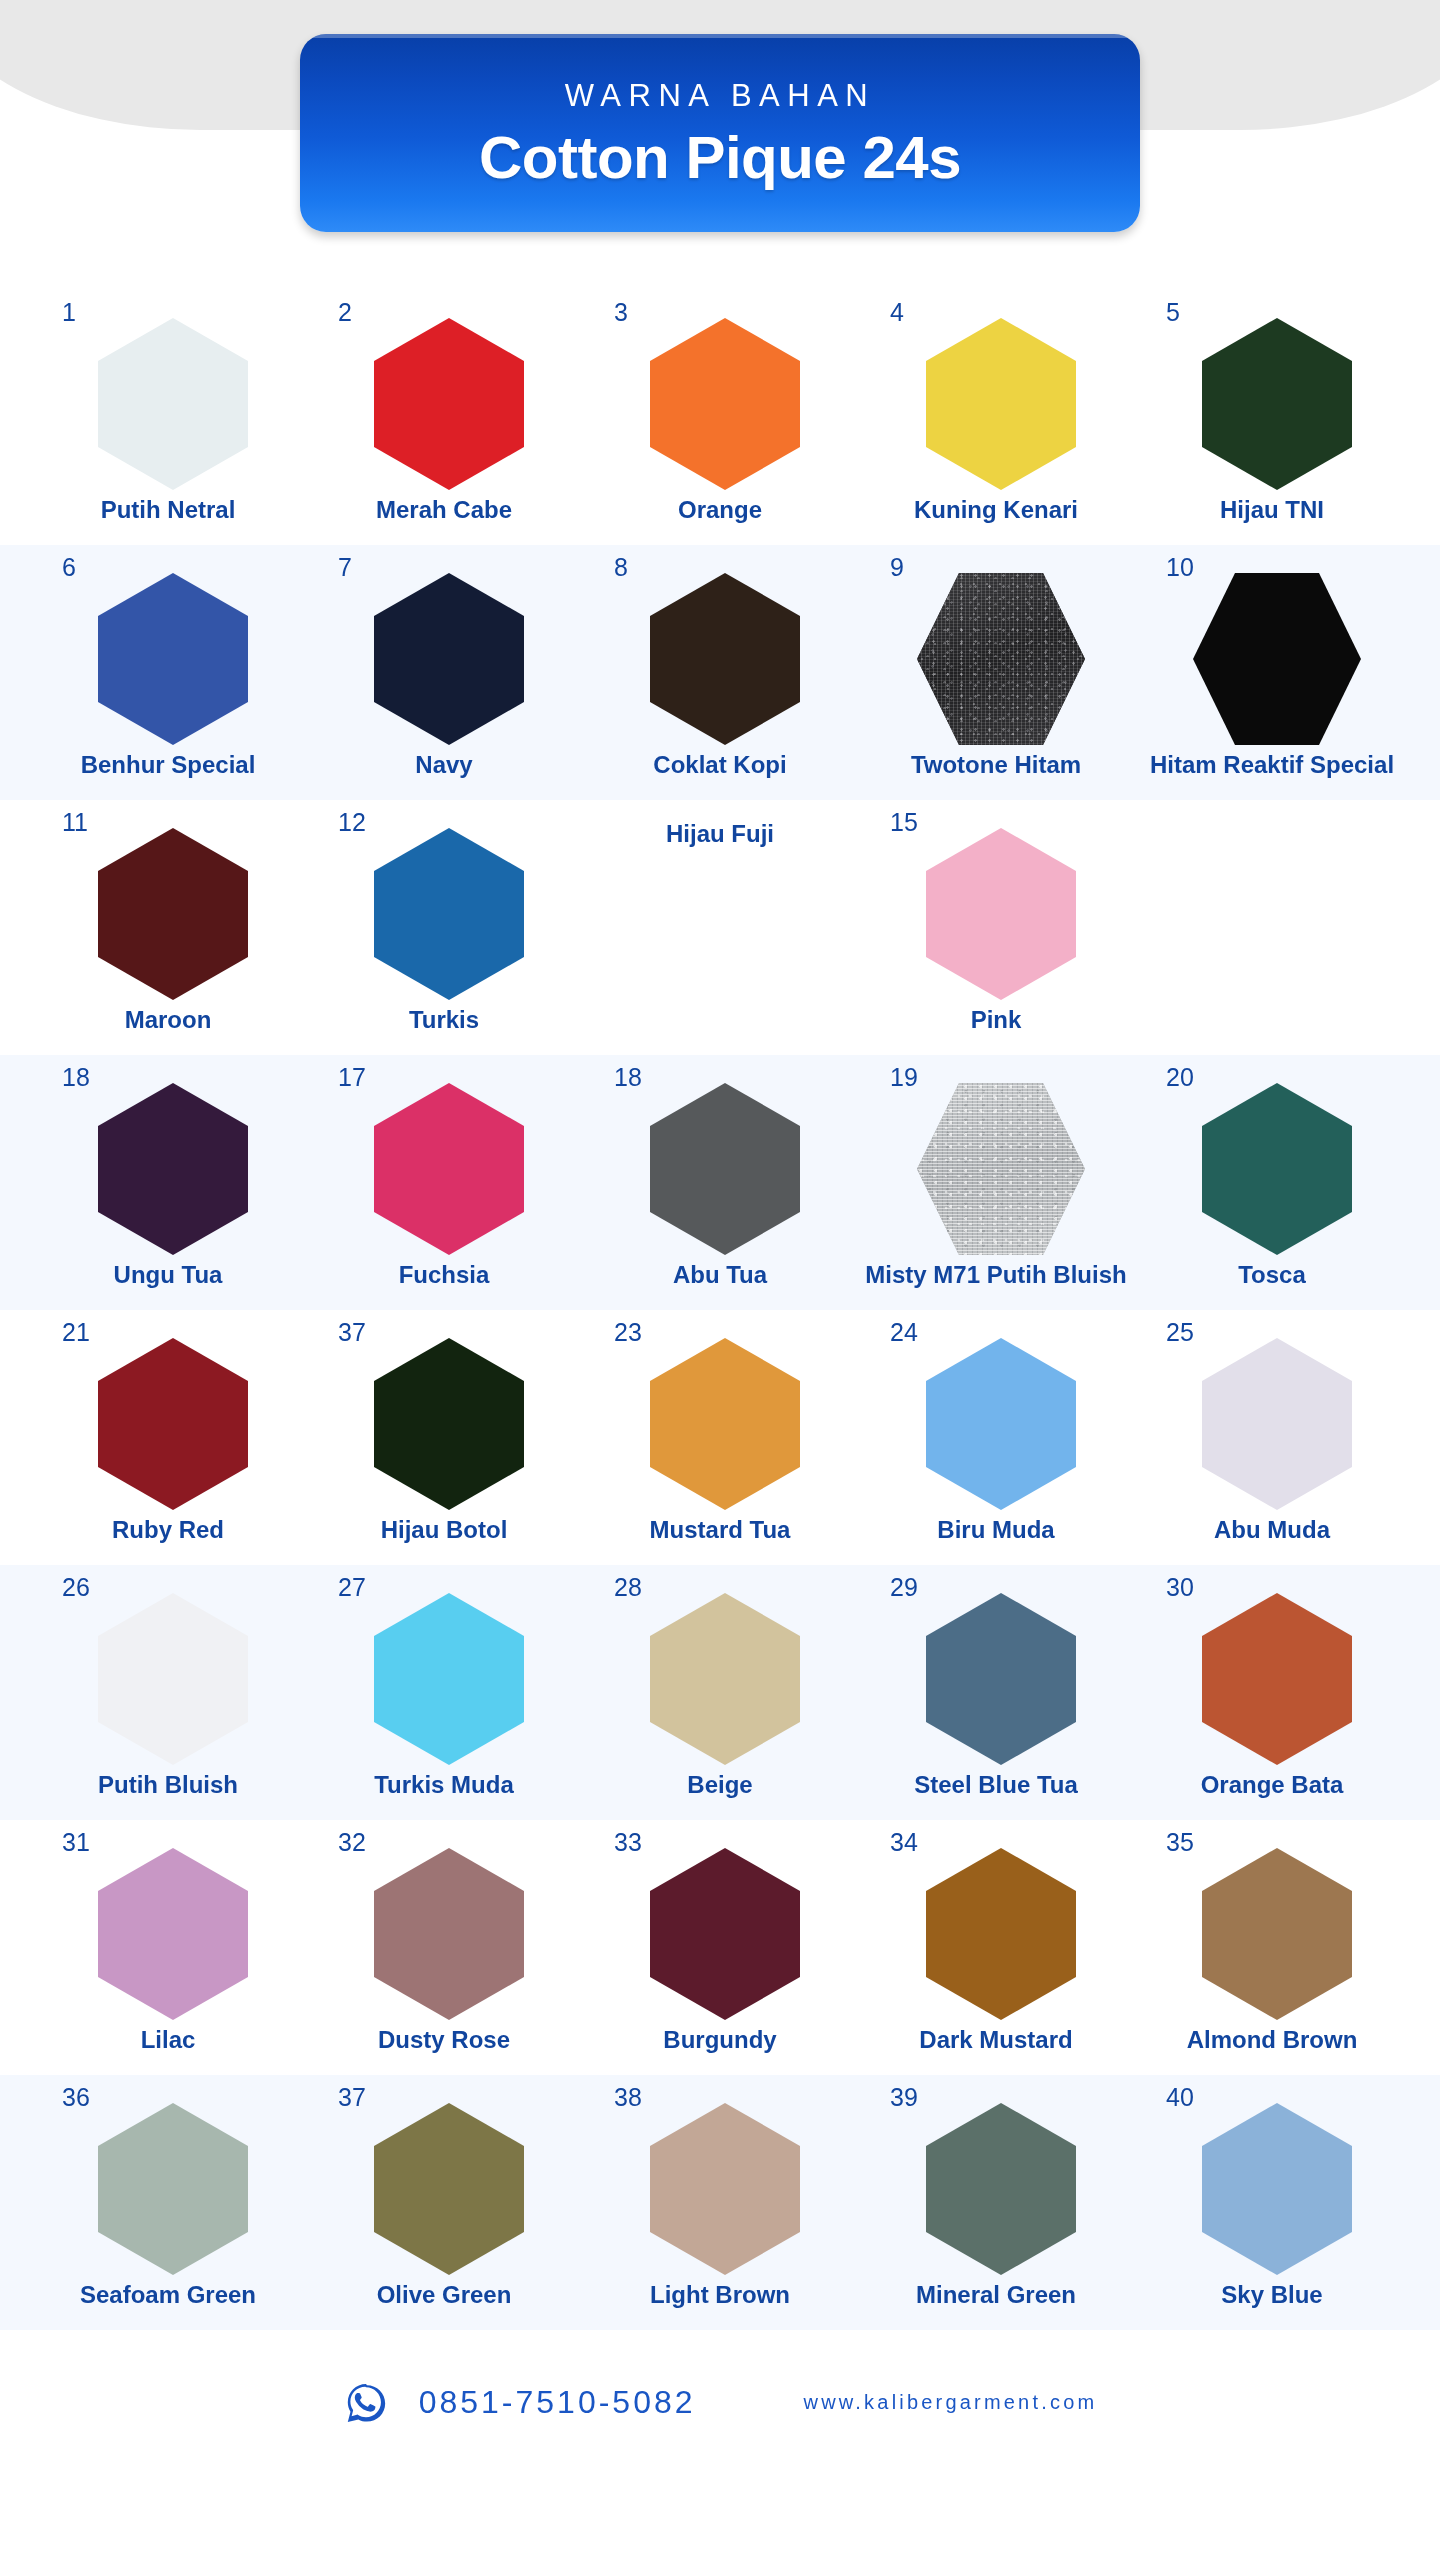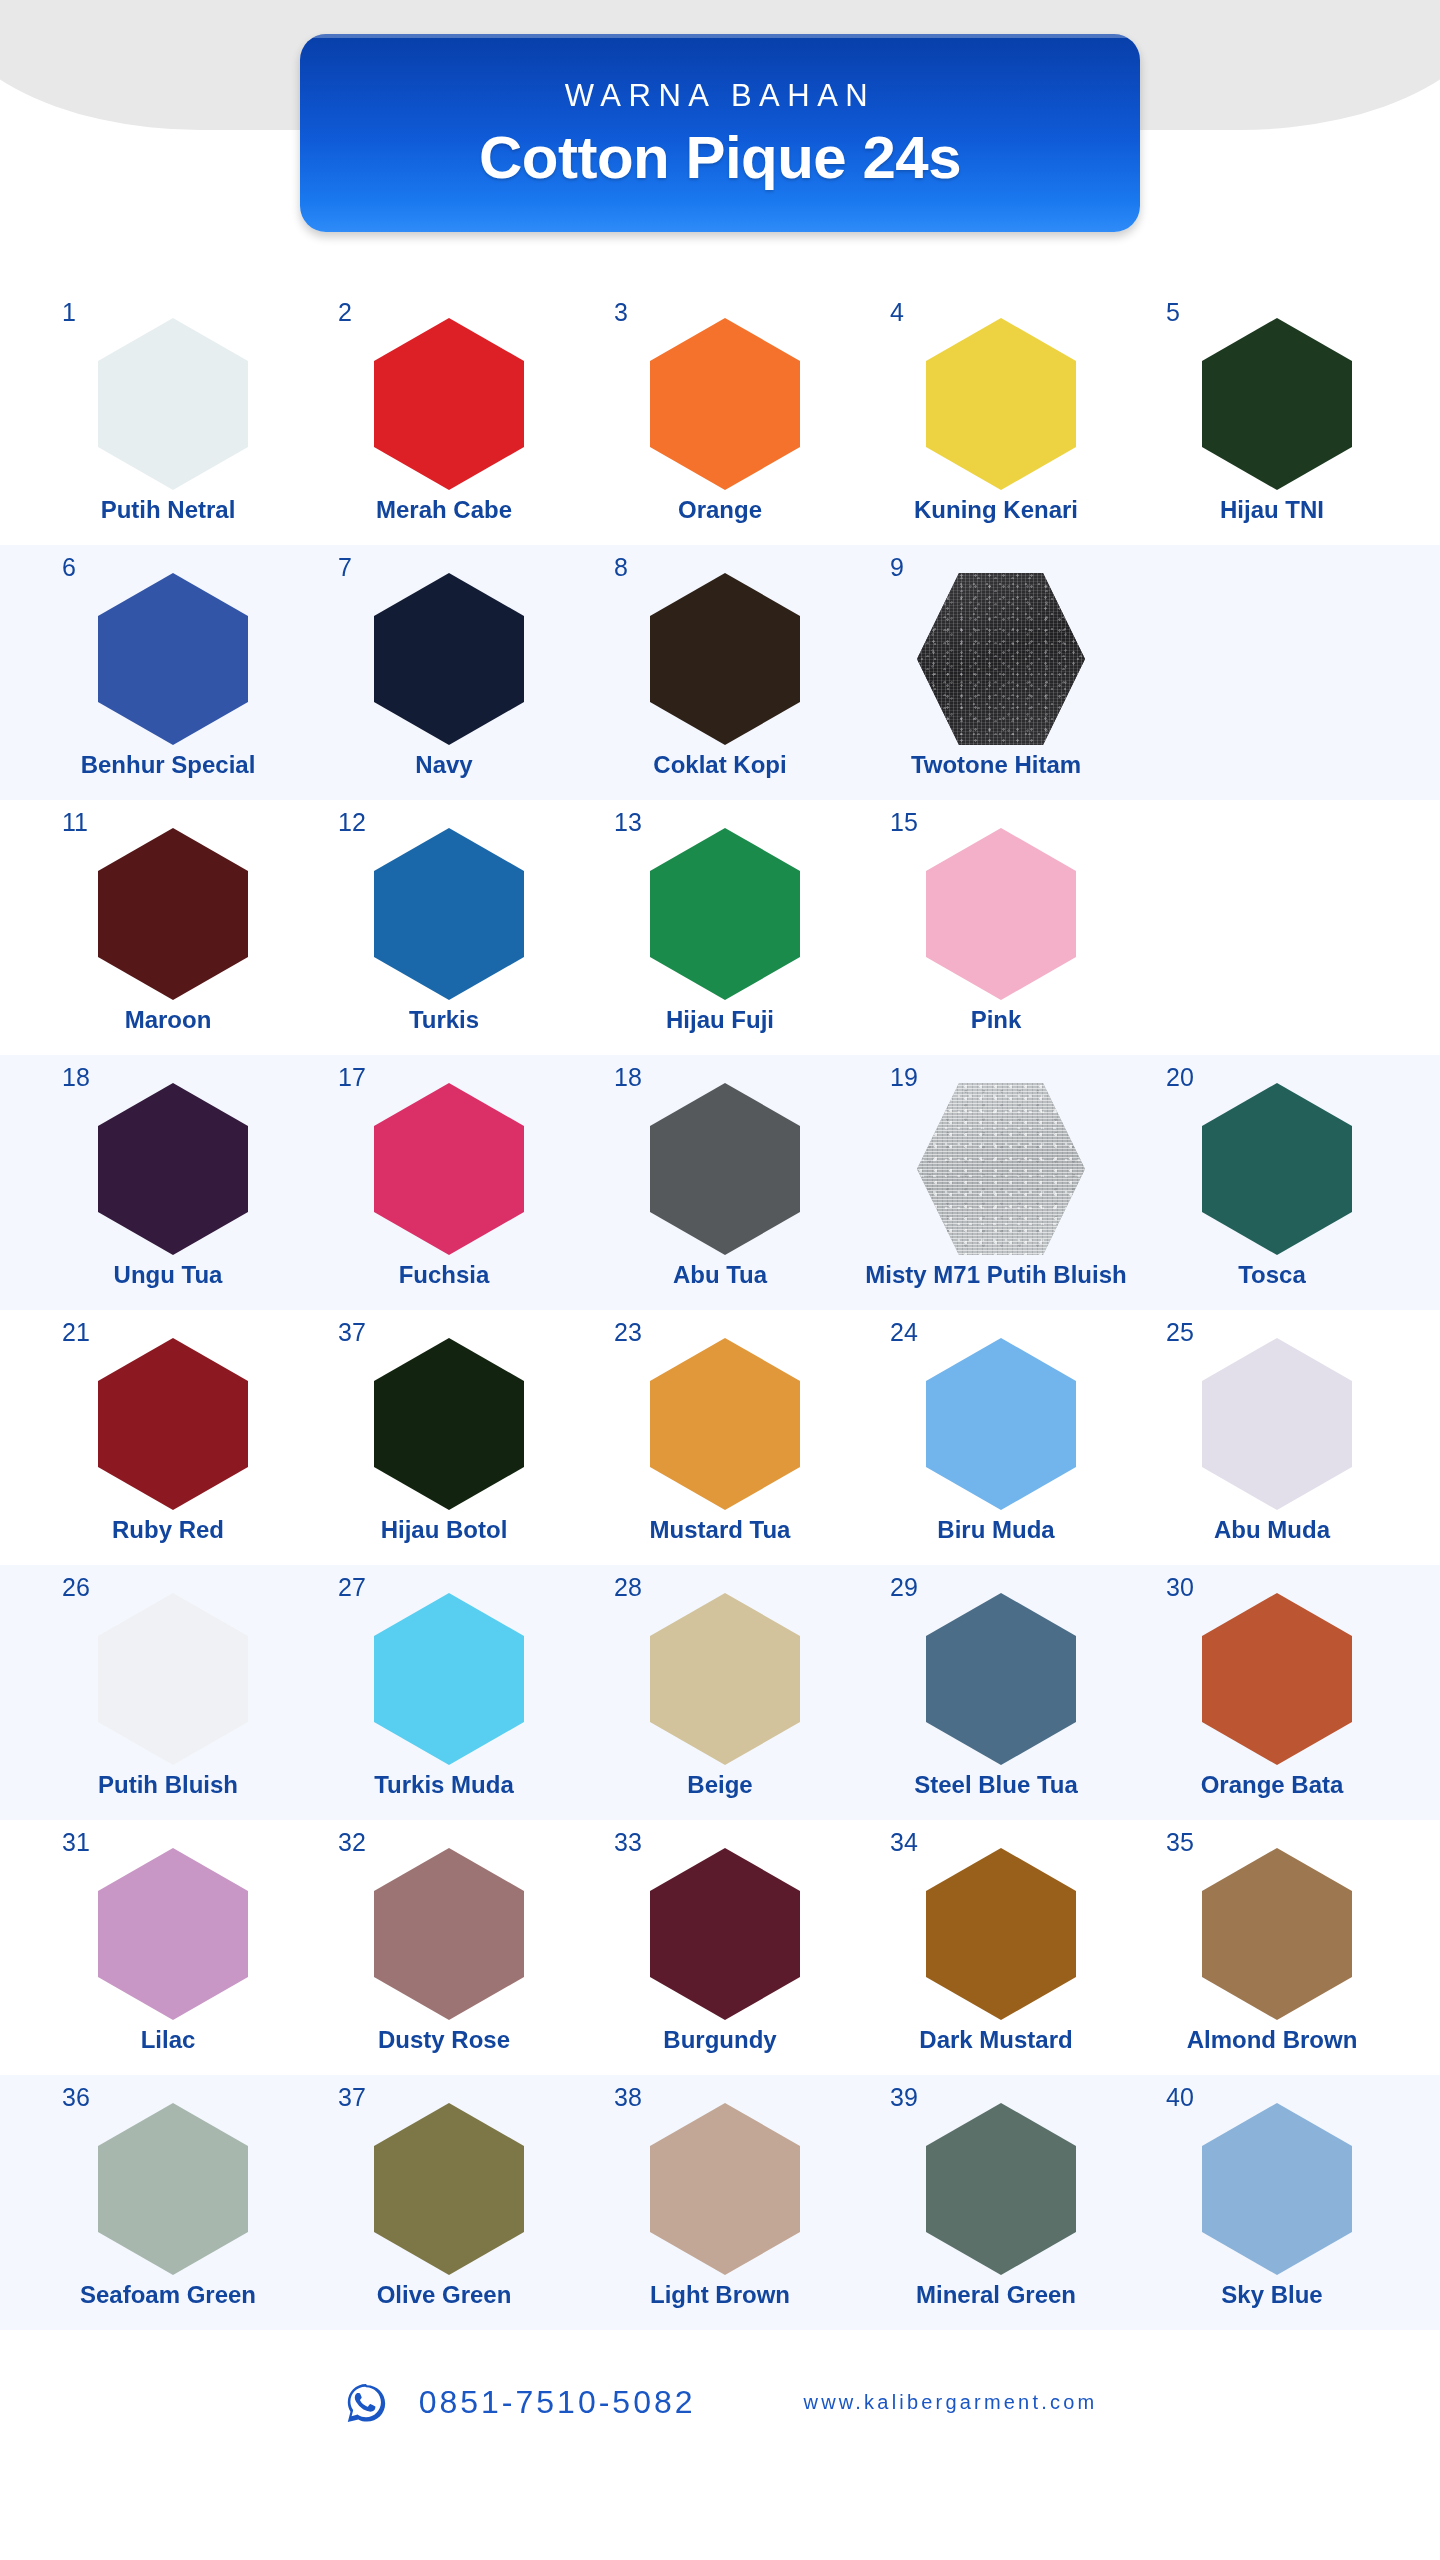--- a/index.html
+++ b/index.html
@@ -309,41 +309,44 @@
           </div>
           <div class="swatch-label">Coklat Kopi</div>
         </div>
         <div class="swatch-cell">
           <div class="swatch-top">
             <span class="swatch-num">9</span>
             <div class="hex flat tex-knit"></div>
           </div>
           <div class="swatch-label">Twotone Hitam</div>
         </div>
+        <div class="swatch-cell">
+          <div class="swatch-top">
+            <span class="swatch-num">10</span>
+            <div class="hex flat" style="background: rgb(10, 10, 10);"></div>
+          </div>
+          <div class="swatch-label">Hitam Reaktif Special</div>
+        </div>
       </div>
       <div class="swatch-row plain">
         <div class="swatch-cell">
           <div class="swatch-top">
             <span class="swatch-num">11</span>
             <div class="hex" style="background: rgb(86, 23, 24);"></div>
           </div>
           <div class="swatch-label">Maroon</div>
         </div>
         <div class="swatch-cell">
           <div class="swatch-top">
             <span class="swatch-num">12</span>
             <div class="hex" style="background: rgb(26, 104, 170);"></div>
           </div>
           <div class="swatch-label">Turkis</div>
         </div>
         <div class="swatch-cell">
-          <div class="swatch-top">
-            <span class="swatch-num">13</span>
-            <div class="hex" style="background: rgb(27, 139, 75);"></div>
-          </div>
           <div class="swatch-label">Hijau Fuji</div>
         </div>
         <div class="swatch-cell">
           <div class="swatch-top">
             <span class="swatch-num">15</span>
             <div class="hex" style="background: rgb(243, 176, 200);"></div>
           </div>
           <div class="swatch-label">Pink</div>
         </div>
       </div>

